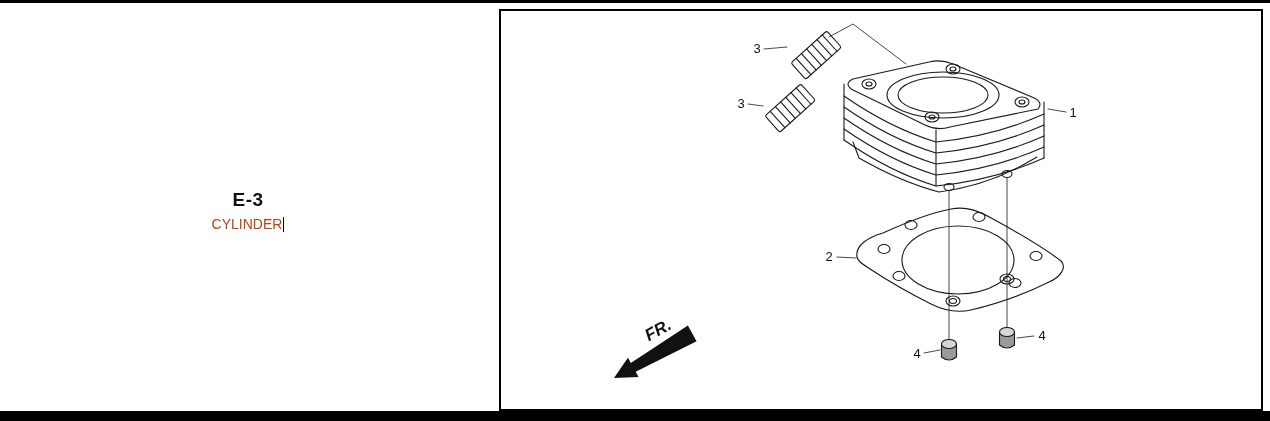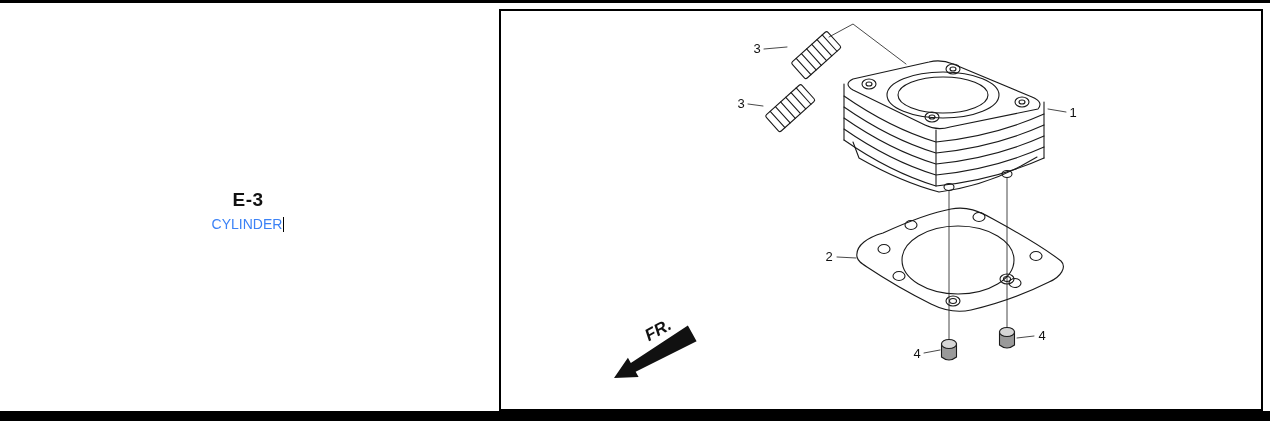--- a/index.html
+++ b/index.html
@@ -27,21 +27,21 @@
   .title-block {
     position: absolute; left: 148px; top: 186px;
     width: 200px; text-align: center;
   }
   .section-code {
     font-size: 19px; font-weight: bold; letter-spacing: 0.5px;
     margin: 0; color: #111;
   }
   .section-title {
     font-size: 14px; margin-top: 5px; display: inline-block;
-    color: #3b82f6; white-space: nowrap;
+    color: #c2410c; white-space: nowrap;
   }
   .caret {
     display: inline-block; width: 1px; height: 15px;
     background: #000; vertical-align: text-bottom; margin-left: 1px;
   }
   .diagram-frame {
     position: absolute; left: 499px; top: 9px;
     width: 764px; height: 402px;
     border: 2px solid #000; background: #fff;
   }

